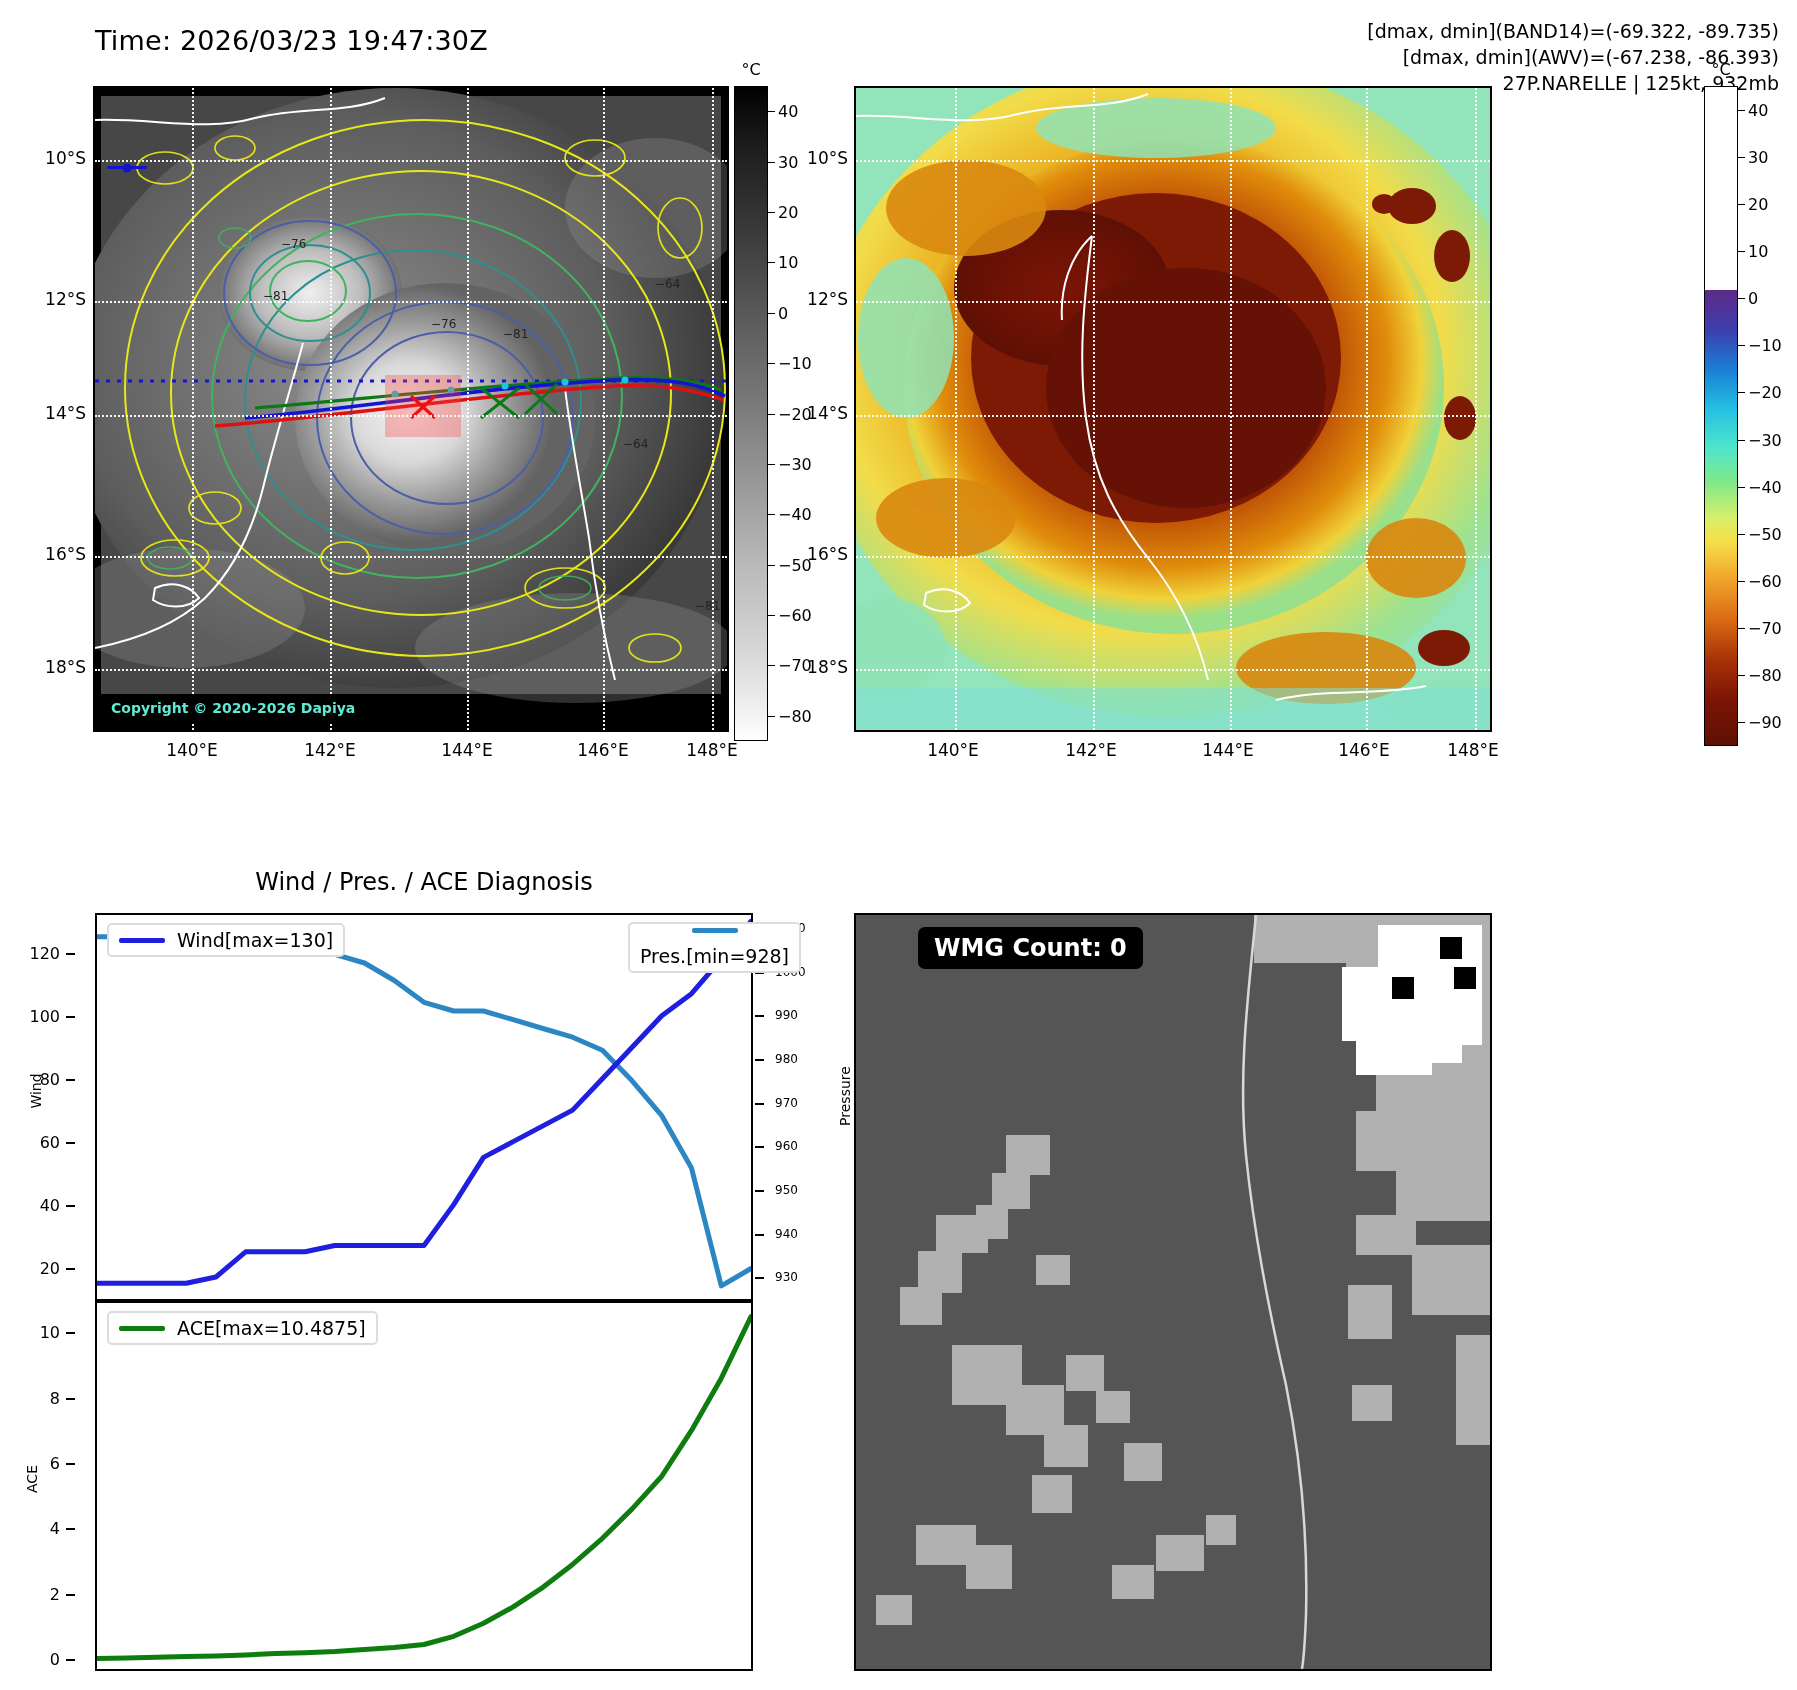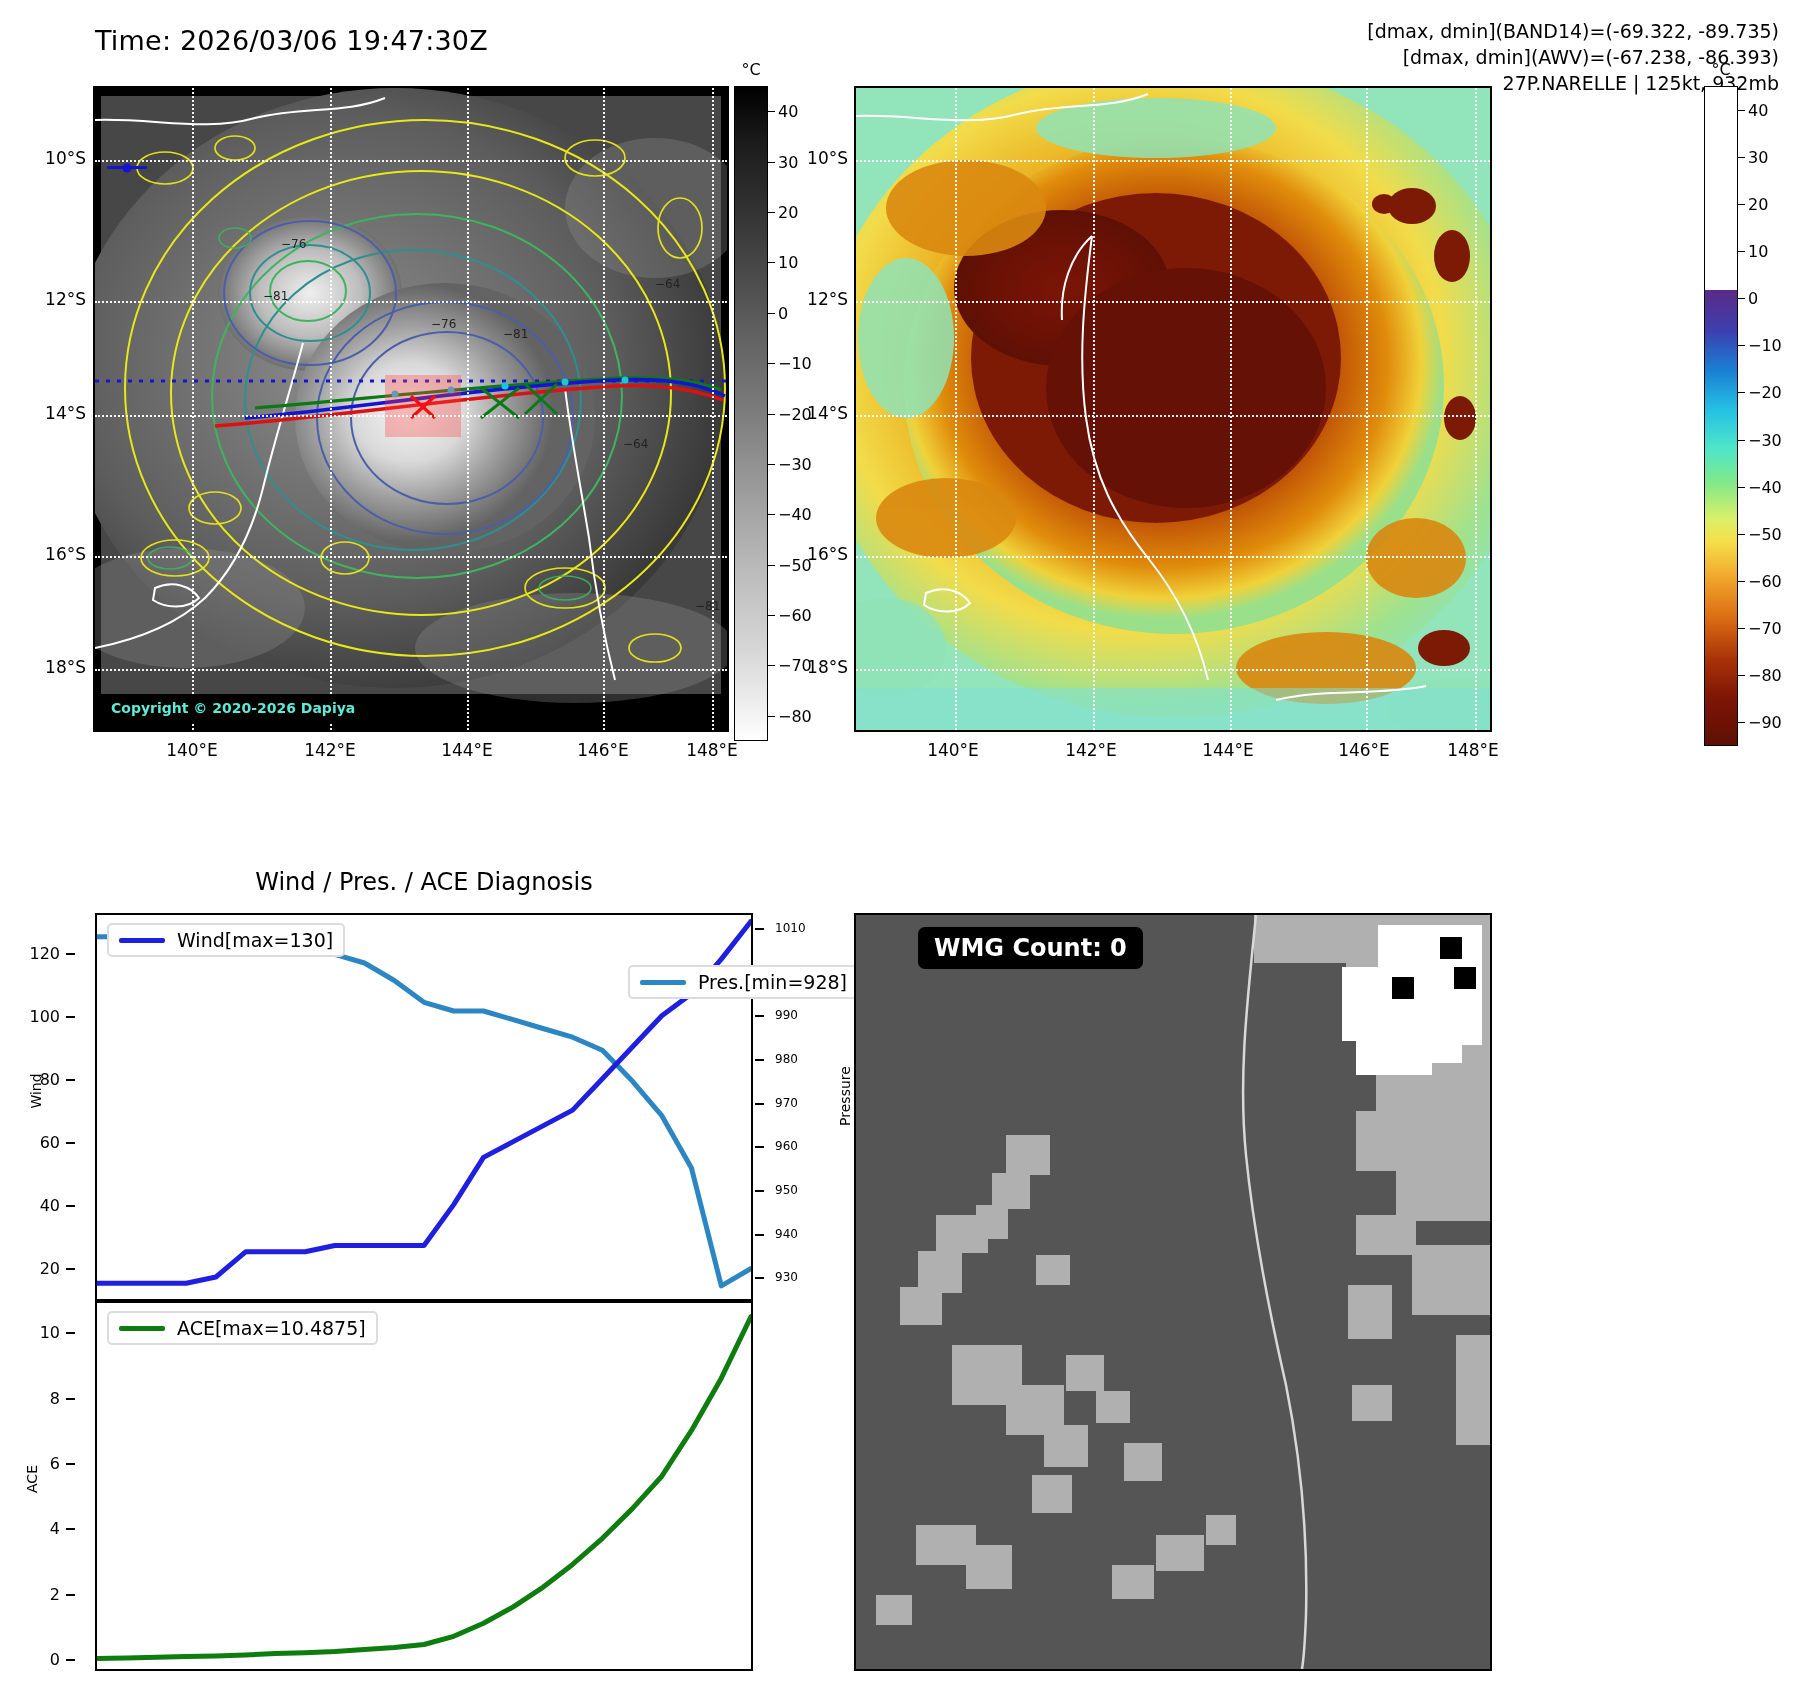--- a/index.html
+++ b/index.html
@@ -70,21 +70,21 @@
   #wmg-panel{left:854px;top:913px;width:638px;height:758px;background:#555555;}
   #wmg-badge{position:absolute;left:14px;top:12px;background:#000;color:#fff;font-weight:bold;
              font-size:24px;padding:7px 16px;border-radius:7px;margin-left:48px;}
 
   svg{display:block;}
 </style>
 </head>
 <body>
 
 <div class="abs" id="title-block">
-  <div>Time: 2026/03/06 19:47:30Z</div>
+  <div>Time: 2026/03/23 19:47:30Z</div>
 </div>
 
 <div class="abs" id="header-right">
   <div>[dmax, dmin](BAND14)=(-69.322, -89.735)</div>
   <div>[dmax, dmin](AWV)=(-67.238, -86.393)</div>
   <div>27P.NARELLE | 125kt, 932mb</div>
 </div>
 
 <div class="abs panel-frame" id="ir-panel">
   <svg class="sat-canvas" width="632" height="642" viewBox="0 0 632 642" preserveAspectRatio="none">
@@ -465,21 +465,21 @@
       <div class="tick-y-r" style="top: 15.0909px; left: 22px;">1010</div>
       <div class="tickmark-y" style="top: 15.0909px; left: 2px;"></div>
     </div>
   <div class="ax-label" style="left:62px;top:175px;transform:rotate(-90deg);">Pressure</div>
 </div>
 
 <div class="chart-legend" style="left:107px;top:923px;">
   <span class="swatch" style="background:#1f1fe0"></span>
   <span class="ltext">Wind[max=130]</span>
 </div>
-<div class="chart-legend" style="left:628px;top:965px;">
+<div class="chart-legend" style="left:628px;top:922px;flex-direction:column;">
   <span class="swatch" style="background:#2d86c4"></span>
   <span class="ltext">Pres.[min=928]</span>
 </div>
 
 <div class="abs panel-frame" id="ace-panel">
   <svg id="ace-svg" width="654" height="366" viewBox="0 0 654 366" preserveAspectRatio="none">
       <polyline points="0.0,355.5 29.7,354.9 59.5,354.2 89.2,353.6 118.9,352.9 148.6,351.9 178.4,350.6 208.1,349.7 237.8,348.4 267.5,346.4 297.3,344.4 327.0,341.5 356.7,333.3 386.5,320.3 416.2,303.9 445.9,284.3 475.6,261.4 505.4,235.3 535.1,205.9 564.8,173.2 594.5,127.4 624.3,75.2 654.0,13.5" fill="none" stroke="#0e7c0e" stroke-width="5" stroke-linejoin="round" stroke-linecap="round"></polyline>
     </svg>
 </div>
 

